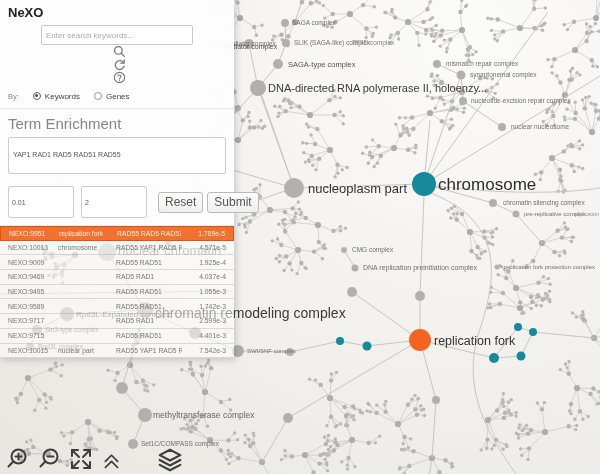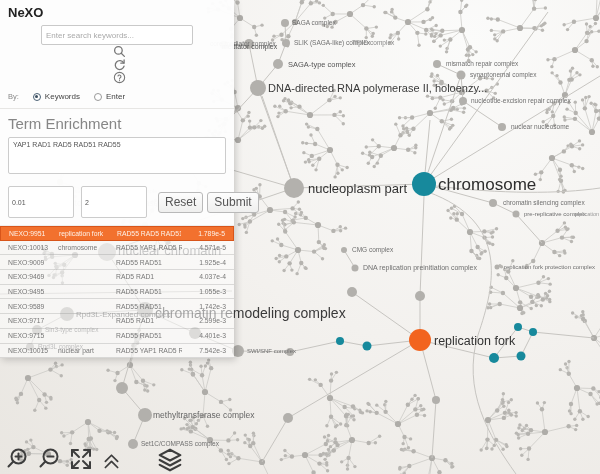--- a/index.html
+++ b/index.html
@@ -16,29 +16,29 @@
   .panel-top{background:rgba(253,253,253,0.97);padding:5px 8px 7px;border-bottom:1px solid rgba(0,0,0,0.06);}
   .app-title{font-size:13px;font-weight:bold;color:#222;margin-bottom:5px;}
   .search-row{display:flex;align-items:center;flex-direction:column;}
   .search-row input{
     width:142px;height:18px;border:1px solid #c9c9c9;border-radius:2px;
     font-size:8px;color:#444;padding:0 4px;outline:none;background:#fff;
   }
   .search-row input::placeholder{color:#aaa;}
   .icon-btn{margin-left:5px;display:inline-flex;cursor:pointer;}
   .by-row{display:flex;align-items:center;margin:8px 0 7px;font-size:7.5px;color:#888;}
-  .radio-opt{display:flex;align-items:flex-end;margin-left:14px;color:#444;font-size:8px;cursor:pointer;}
+  .radio-opt{display:flex;align-items:flex-start;margin-left:14px;color:#444;font-size:8px;cursor:pointer;}
   .radio{width:8px;height:8px;border-radius:50%;border:1.5px solid #9a9a9a;margin-right:4px;background:#fff;box-sizing:border-box;position:relative;}
   .radio.sel{border-color:#4c6275;}
   .radio.sel::after{content:"";position:absolute;left:1px;top:1px;width:3px;height:3px;border-radius:50%;background:#3c4f60;}
   .sep{border-top:1px solid #e7e6e4;margin:2px -8px 6px;}
   .section-title{font-size:15px;color:#868686;margin:2px 0 5px;}
   .query-box{
     width:100%;box-sizing:border-box;height:37px;border:1px solid #ccc;border-radius:2px;
-    font-size:7px;color:#555;padding:3px 4px;resize:none;outline:none;background:#fff;
+    font-size:7px;color:#555;padding:13px 4px;resize:none;outline:none;background:#fff;
     font-family:"Liberation Sans","DejaVu Sans",sans-serif;
   }
   .param-row{display:flex;align-items:center;margin-top:8px;}
   .param-row input{width:58px;height:12px;border:1px solid #ccc;border-radius:2px;font-size:7px;color:#555;padding:9px 3px;margin-right:7px;outline:none;}
   .btn{
     font-size:12px;color:#555;background:linear-gradient(#fdfdfd,#efefee);
     border:1px solid #b9b9b9;border-radius:3px;padding:2.5px 6px;margin-left:4px;cursor:pointer;
   }
   .results{margin-top:0;}
   .result-row{
@@ -2087,21 +2087,21 @@
     </div>
 
     <div class="by-row">
       <span>By:</span>
       <span class="radio-opt">
         <span class="radio sel"></span>
         <span>Keywords</span>
       </span>
       <span class="radio-opt">
         <span class="radio"></span>
-        <span>Enter</span>
+        <span>Genes</span>
       </span>
     </div>
 
     <div class="sep"></div>
     <div class="section-title">Term Enrichment</div>
 
     <textarea class="query-box" style="">YAP1 RAD1 RAD5 RAD51 RAD55</textarea>
 
     <div class="param-row">
       <input type="text" value="0.01" style="">

